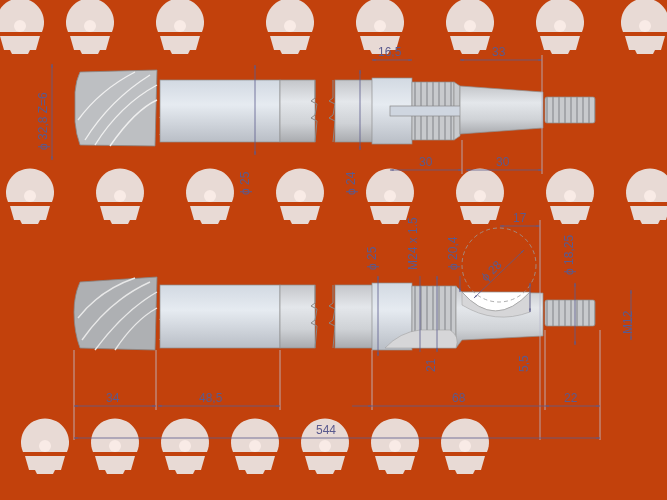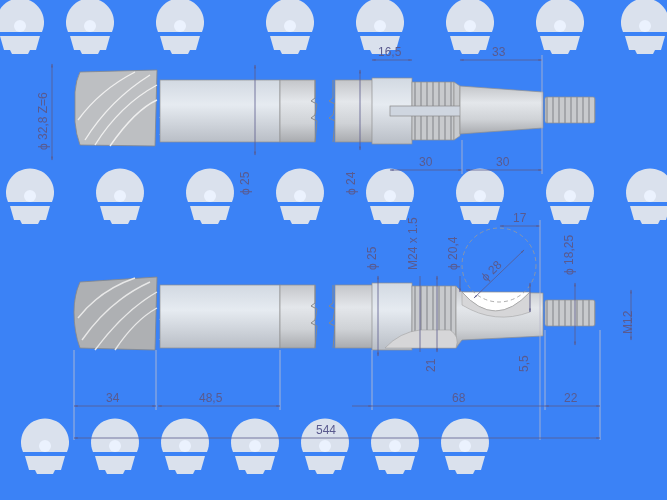--- a/index.html
+++ b/index.html
@@ -1,16 +1,16 @@
 <!DOCTYPE html>
 <html><head>
 <meta charset="utf-8">
 <style>
   html,body{margin:0;padding:0;background:#ffffff;}
-  #canvas{position:relative;width:667px;height:500px;overflow:hidden;background:#3b82f6;font-family:"Liberation Sans",sans-serif;}
+  #canvas{position:relative;width:667px;height:500px;overflow:hidden;background:#c2410c;font-family:"Liberation Sans",sans-serif;}
   svg{position:absolute;left:0;top:0;}
   .dim{fill:#5a5a8e;font-family:"Liberation Sans",sans-serif;font-size:12px;}
   .wm{fill:#ececec;}
 </style>
 </head>
 <body>
 
 <div id="canvas">
 <svg width="667" height="500" viewBox="0 0 667 500">
   <defs>

